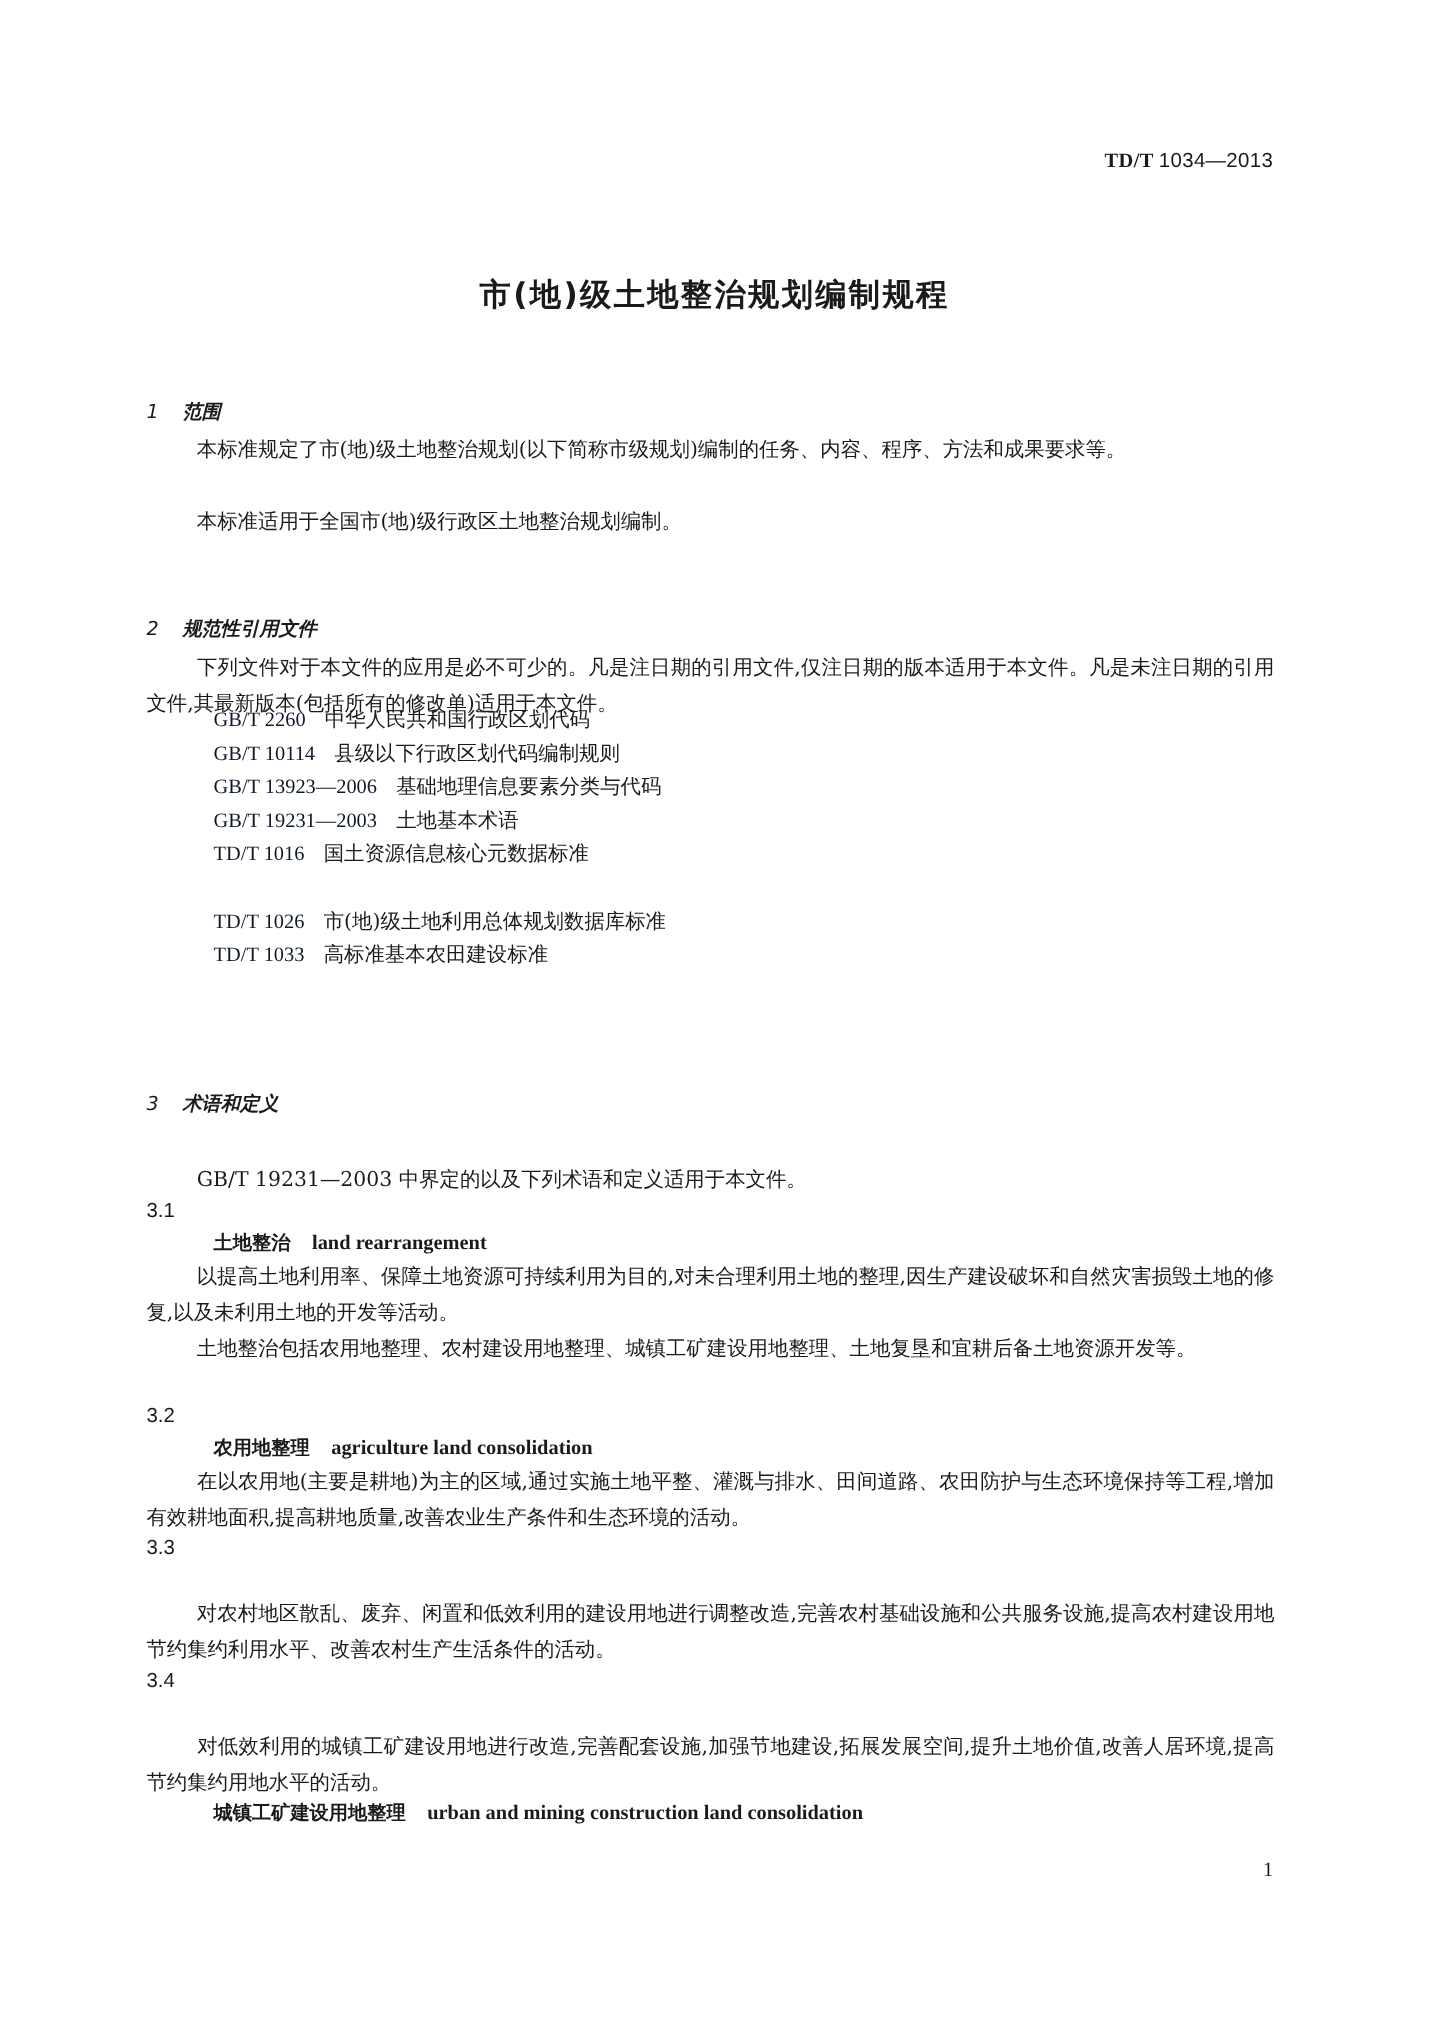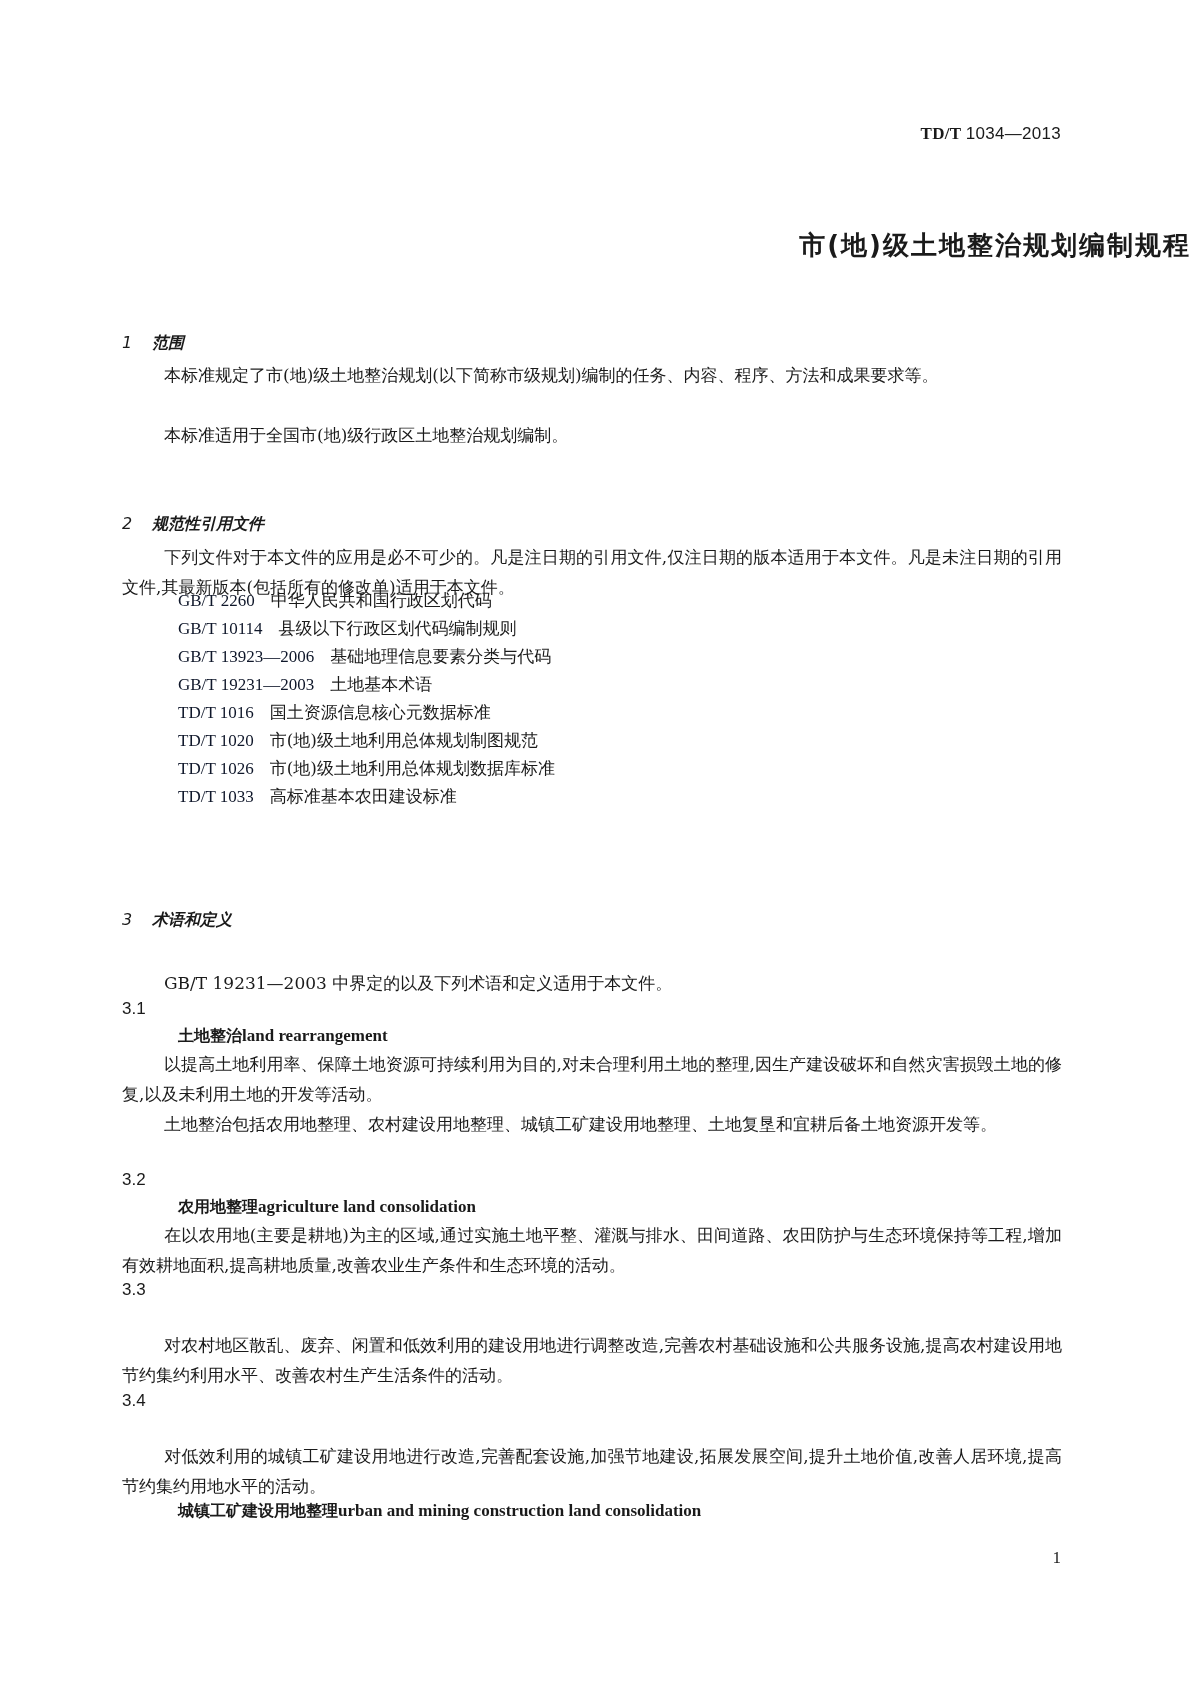--- a/index.html
+++ b/index.html
@@ -9,21 +9,21 @@
       color: #1a1a1a;
     }
     .page { position: absolute; left: 0; top: 0; width: 1191px; height: 1684px; }
     .std-code {
       position: absolute; right: 130px; top: 124px;
       font-family: "Liberation Serif", serif; font-size: 17px; font-weight: bold;
       letter-spacing: 0.3px;
     }
     .std-code .num { font-family: "Liberation Sans", sans-serif; font-weight: normal; }
     .doc-title {
-      position: absolute; left: 0; width: 100%; top: 228px; text-align: right;
+      position: absolute; left: 0; width: 100%; top: 228px; text-align: center;
       font-family: "DejaVu Sans", sans-serif; font-size: 26px; font-weight: bold;
       letter-spacing: 2px;
     }
     .sec-head {
       position: absolute; left: 122px;
       font-family: "DejaVu Sans", sans-serif; font-size: 16px; font-weight: bold; font-style: italic;
     }
     .sec-head .n { display: inline-block; width: 30px; font-weight: normal; }
     .para {
       position: absolute; left: 122px; width: 940px;
@@ -35,21 +35,21 @@
     }
     .ref .code { font-family: "Liberation Serif", serif; color: #0f172a; }
     .ref .gap { display: inline-block; width: 16px; }
     .clause-num {
       position: absolute; left: 122px; font-family: "Liberation Sans", sans-serif; font-size: 17px;
     }
     .term {
       position: absolute; left: 178px; font-size: 16px; font-weight: bold;
       font-family: "DejaVu Sans", sans-serif;
     }
-    .term .en { font-family: "Liberation Serif", serif; font-size: 17px; }
+    .term .en { font-family: "Liberation Serif", serif; margin-left: 18px; font-size: 17px; }
     .page-num {
       position: absolute; right: 130px; top: 1548px; font-family: "Liberation Serif", serif; font-size: 17px;
     }
   </style>
 </head>
 <body>
 
 <div class="page">
 
   <div class="std-code">
@@ -74,21 +74,20 @@
   </div>
   <div class="para" style="top:542px">
     <span class="indent"></span><span>下列文件对于本文件的应用是必不可少的。凡是注日期的引用文件,仅注日期的版本适用于本文件。凡是未注日期的引用文件,其最新版本(包括所有的修改单)适用于本文件。</span>
   </div>
 
   <div class="ref" style="top:586px"><span class="code">GB/T 2260</span><span class="gap"></span><span>中华人民共和国行政区划代码</span></div>
   <div class="ref" style="top:614px"><span class="code">GB/T 10114</span><span class="gap"></span><span>县级以下行政区划代码编制规则</span></div>
   <div class="ref" style="top:642px"><span class="code">GB/T 13923—2006</span><span class="gap"></span><span>基础地理信息要素分类与代码</span></div>
   <div class="ref" style="top:670px"><span class="code">GB/T 19231—2003</span><span class="gap"></span><span>土地基本术语</span></div>
   <div class="ref" style="top:698px"><span class="code">TD/T 1016</span><span class="gap"></span><span>国土资源信息核心元数据标准</span></div>
-  <div class="ref" style="top:726px"><span class="code">TD/T 1020</span><span class="gap"></span><span>市(地)级土地利用总体规划制图规范</span></div>
   <div class="ref" style="top:754px"><span class="code">TD/T 1026</span><span class="gap"></span><span>市(地)级土地利用总体规划数据库标准</span></div>
   <div class="ref" style="top:782px"><span class="code">TD/T 1033</span><span class="gap"></span><span>高标准基本农田建设标准</span></div>
 
   <div class="sec-head" style="top:910px">
     <span class="n">3</span><span>术语和定义</span>
   </div>
   <div class="para" style="top:968px">
     <span class="indent"></span><span>GB/T 19231—2003 中界定的以及下列术语和定义适用于本文件。</span>
   </div>
 

